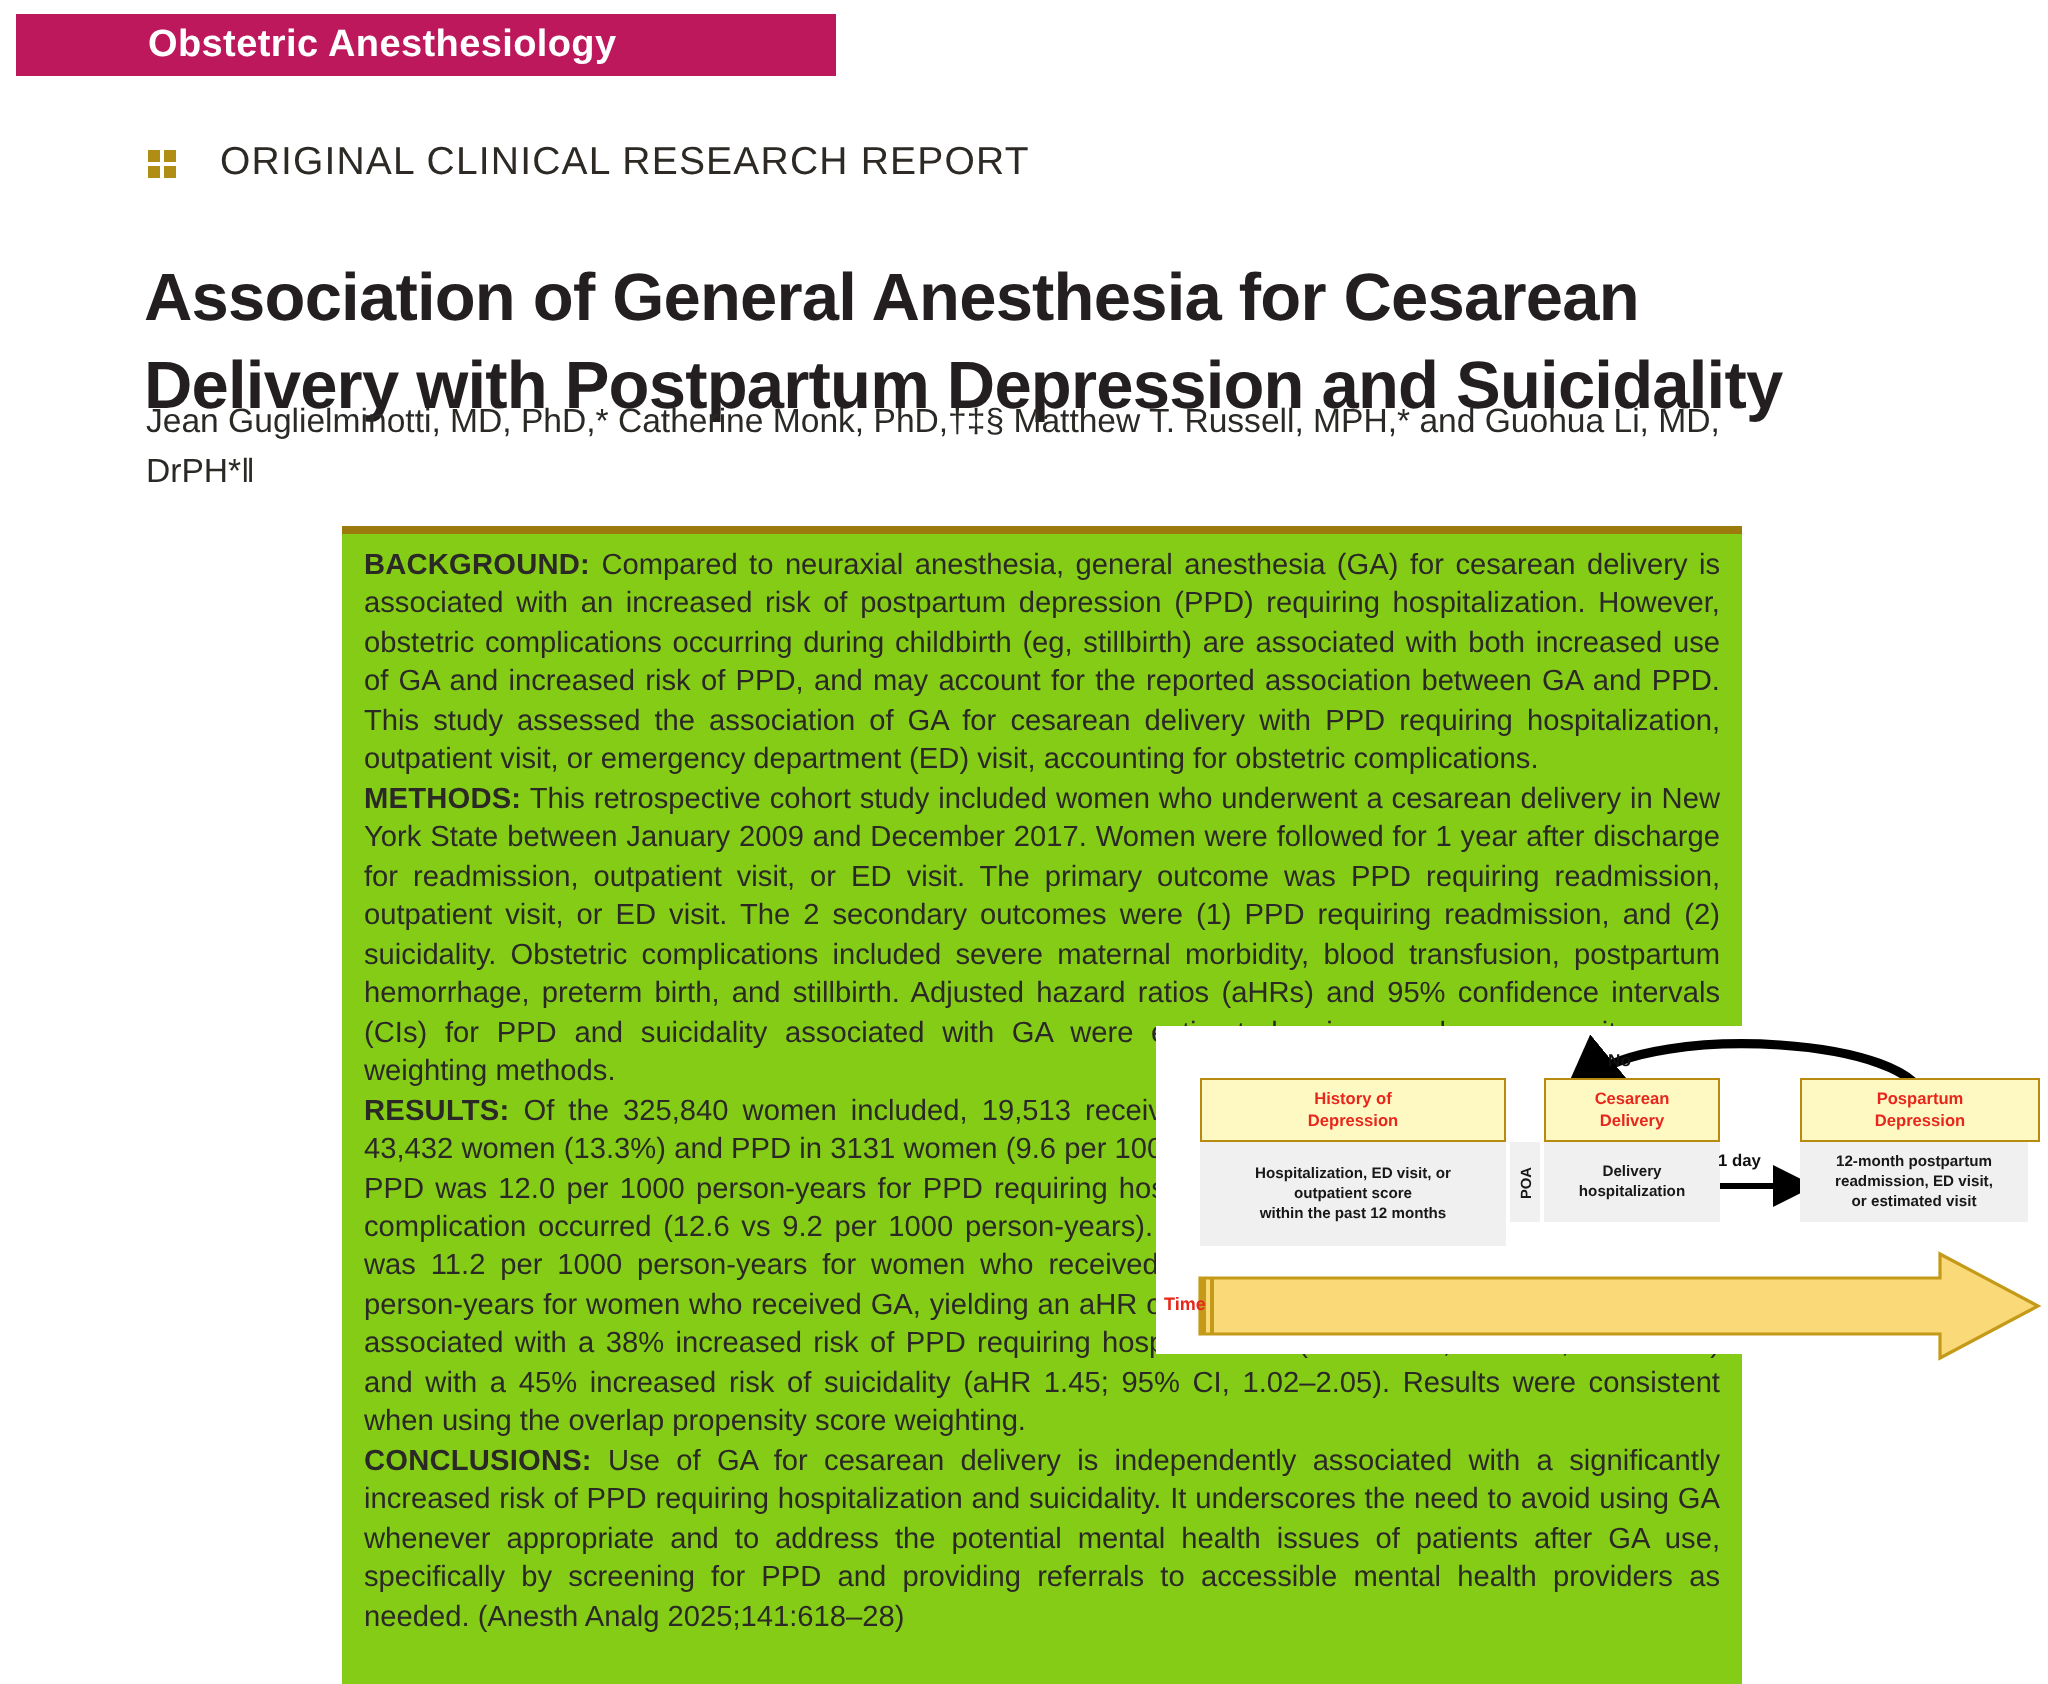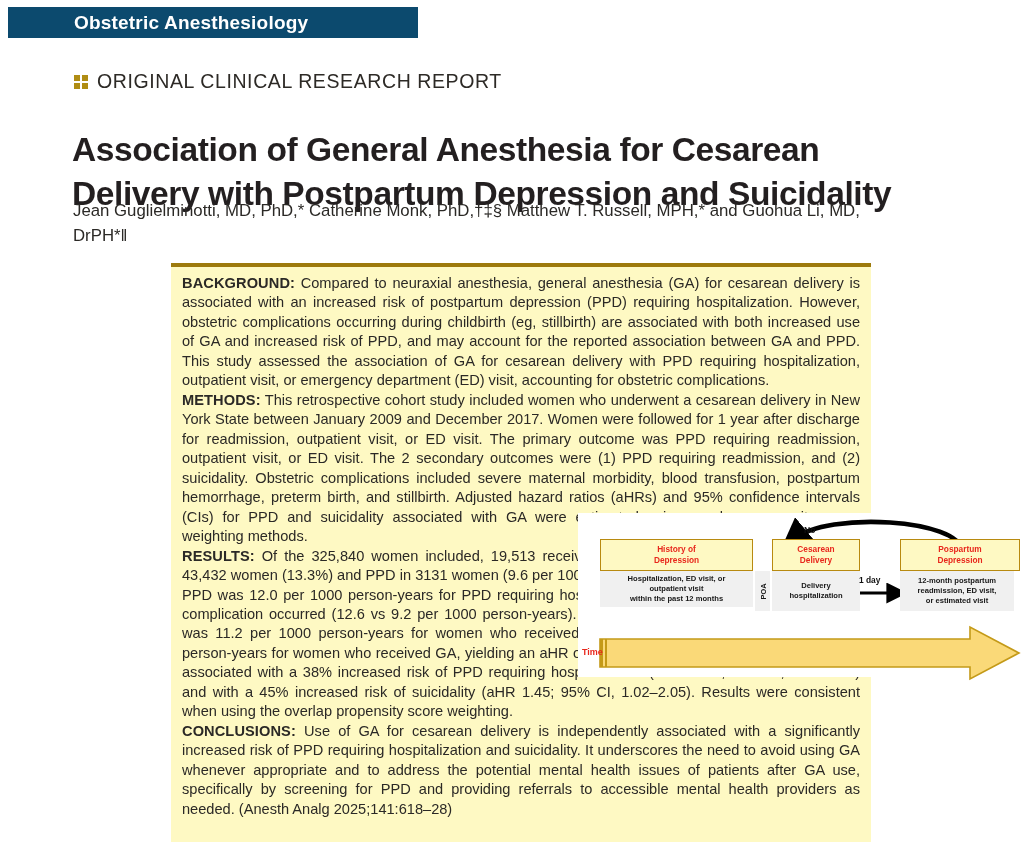--- a/index.html
+++ b/index.html
@@ -16,41 +16,41 @@
     color: #231f20;
   }
 
   
   .section-bar {
     position: absolute;
     left: 8px;
     top: 7px;
     width: 410px;
     height: 31px;
-    background: #0c4a6e;
+    background: #be185d;
     display: flex;
     align-items: center;
   }
   .section-bar-label {
     color: #ffffff;
     font-size: 19px;
     font-weight: 700;
     letter-spacing: 0.2px;
     margin-left: 66px;
     white-space: nowrap;
   }
 
   
   .article-type-row {
     position: absolute;
     left: 74px;
     top: 70px;
     display: flex;
     align-items: center;
-    gap: 9px;
+    gap: 22px;
   }
   .squares-icon {
     width: 14px;
     height: 14px;
     display: grid;
     grid-template-columns: 6px 6px;
     grid-template-rows: 6px 6px;
     gap: 2px;
   }
   .squares-icon i {
@@ -92,21 +92,21 @@
     font-weight: 400;
   }
 
   
   .abstract {
     position: absolute;
     left: 171px;
     top: 263px;
     width: 700px;
     height: 579px;
-    background: #fef9c3;
+    background: #84cc16;
     border-top: 4px solid #9d7a0d;
     box-sizing: border-box;
     padding: 7px 11px 0 11px;
     font-size: 14.6px;
     line-height: 1.335;
     text-align: justify;
     color: #2b2926;
     overflow: hidden;
   }
   .abstract p {
@@ -272,23 +272,23 @@
         <polygon points="22,126 392,126 392,114 441,140 392,166 392,154 22,154" fill="#fad978" stroke="#c49a18" stroke-width="1.6"></polygon>
         <rect x="22" y="126" width="3" height="28" fill="#c49a18"></rect>
         <rect x="27" y="126" width="2" height="28" fill="#c49a18"></rect>
       </g>
     </svg>
 
     <div class="fig-box fig-box-head" style="left:22px; top:26px; width:153px; height:32px;">
       <span>History of</span>
       <span>Depression</span>
     </div>
-    <div class="fig-box fig-box-body" style="left:22px; top:58px; width:153px; height:36px;">
+    <div class="fig-box fig-box-body" style="left:22px; top:58px; width:153px; height:52px;">
       <span>Hospitalization, ED visit, or</span>
-      <span>outpatient visit</span>
+      <span>outpatient score</span>
       <span>within the past 12 months</span>
     </div>
 
     <div class="poa-cell" style="left:177px; top:58px; width:15px; height:40px;">
       <span>POA</span>
     </div>
 
     <div class="fig-box fig-box-head" style="left:194px; top:26px; width:88px; height:32px;">
       <span>Cesarean</span>
       <span>Delivery</span>

